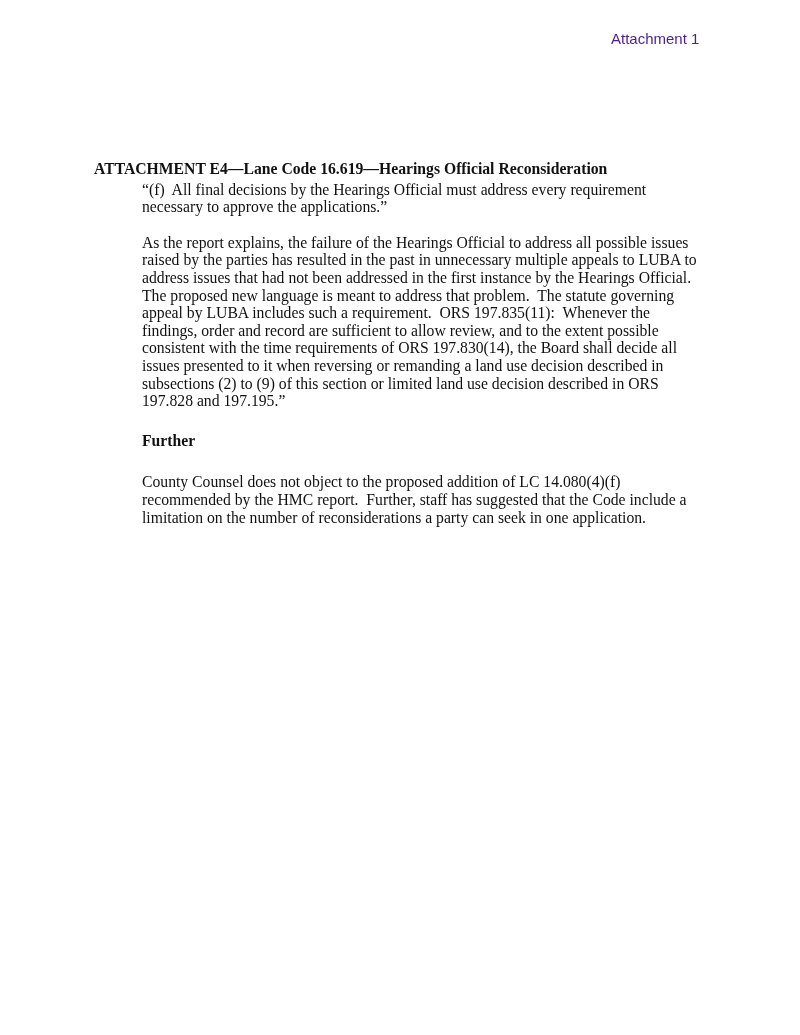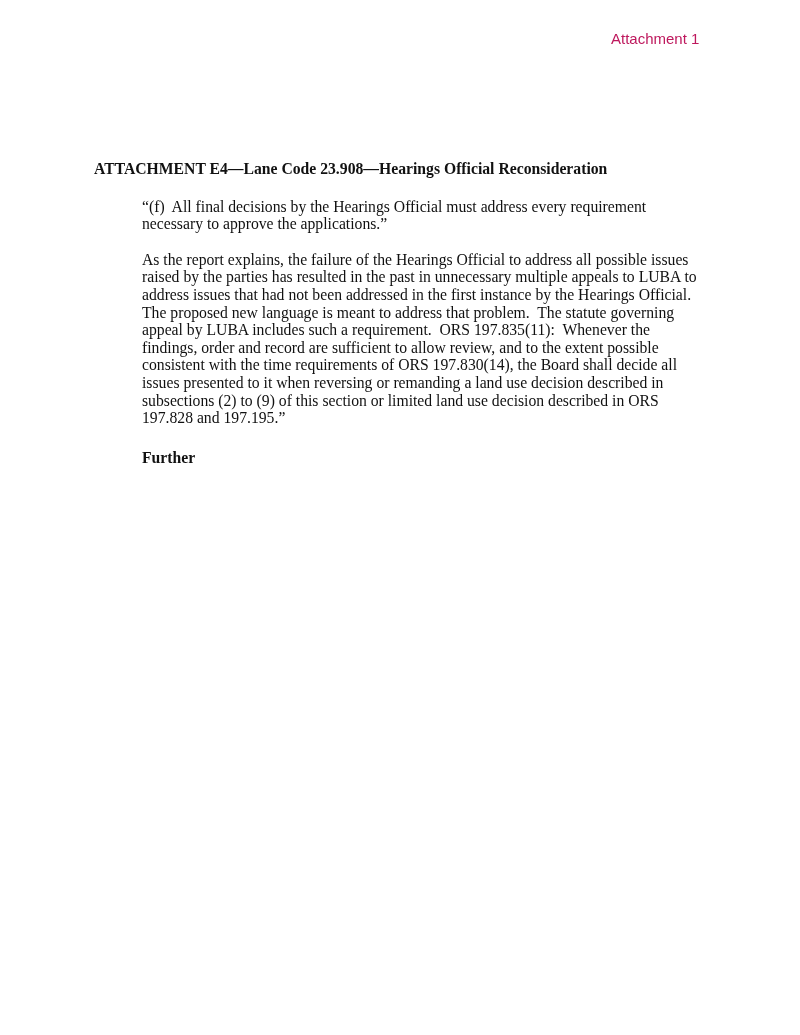--- a/index.html
+++ b/index.html
@@ -16,21 +16,21 @@
     font-family: "Liberation Serif", serif;
     overflow: hidden;
   }
   .attachment-label {
     position: absolute;
     top: 30px;
     left: 611px;
     font-family: "Liberation Sans", sans-serif;
     font-size: 15px;
     line-height: 18px;
-    color: #be185d;
+    color: #4c1d95;
   }
   .content {
     position: absolute;
     top: 160px;
     left: 94px;
     width: 618px;
   }
   .doc-heading {
     margin: 0;
     font-size: 15.7px;
@@ -39,53 +39,56 @@
     white-space: pre-wrap;
   }
   .body-para {
     margin: 18px 0 0 48px;
     font-size: 15.7px;
     font-weight: normal;
     line-height: 17.6px;
     white-space: pre-wrap;
   }
   .para-quote {
-    margin-top: 20px;
+    margin-top: 3px;
   }
   .summary-heading {
     margin: 22px 0 0 48px;
     font-size: 15.7px;
     font-weight: bold;
     line-height: 17.6px;
     white-space: pre-wrap;
   }
   .para-summary {
     margin-top: 24px;
   }
 </style>
 </head>
 <body>
 
 <div class="page">
   <div class="attachment-label">Attachment 1</div>
 
   <div class="content">
-    <h1 class="doc-heading">ATTACHMENT E4—Lane Code 23.908—Hearings Official Reconsideration</h1>
+    <h1 class="doc-heading">ATTACHMENT E4—Lane Code 16.619—Hearings Official Reconsideration</h1>
 
 
     <p class="body-para para-quote">“(f)  All final decisions by the Hearings Official must address every requirement
 necessary to approve the applications.”</p>
 
     <p class="body-para para-analysis">As the report explains, the failure of the Hearings Official to address all possible issues
 raised by the parties has resulted in the past in unnecessary multiple appeals to LUBA to
 address issues that had not been addressed in the first instance by the Hearings Official.
 The proposed new language is meant to address that problem.  The statute governing
 appeal by LUBA includes such a requirement.  ORS 197.835(11):  Whenever the
 findings, order and record are sufficient to allow review, and to the extent possible
 consistent with the time requirements of ORS 197.830(14), the Board shall decide all
 issues presented to it when reversing or remanding a land use decision described in
 subsections (2) to (9) of this section or limited land use decision described in ORS
 197.828 and 197.195.”</p>
 
     <h2 class="summary-heading">Further</h2>
 
+    <p class="body-para para-summary">County Counsel does not object to the proposed addition of LC 14.080(4)(f)
+recommended by the HMC report.  Further, staff has suggested that the Code include a
+limitation on the number of reconsiderations a party can seek in one application.</p>
   </div>
 </div>
 
 </body></html>

